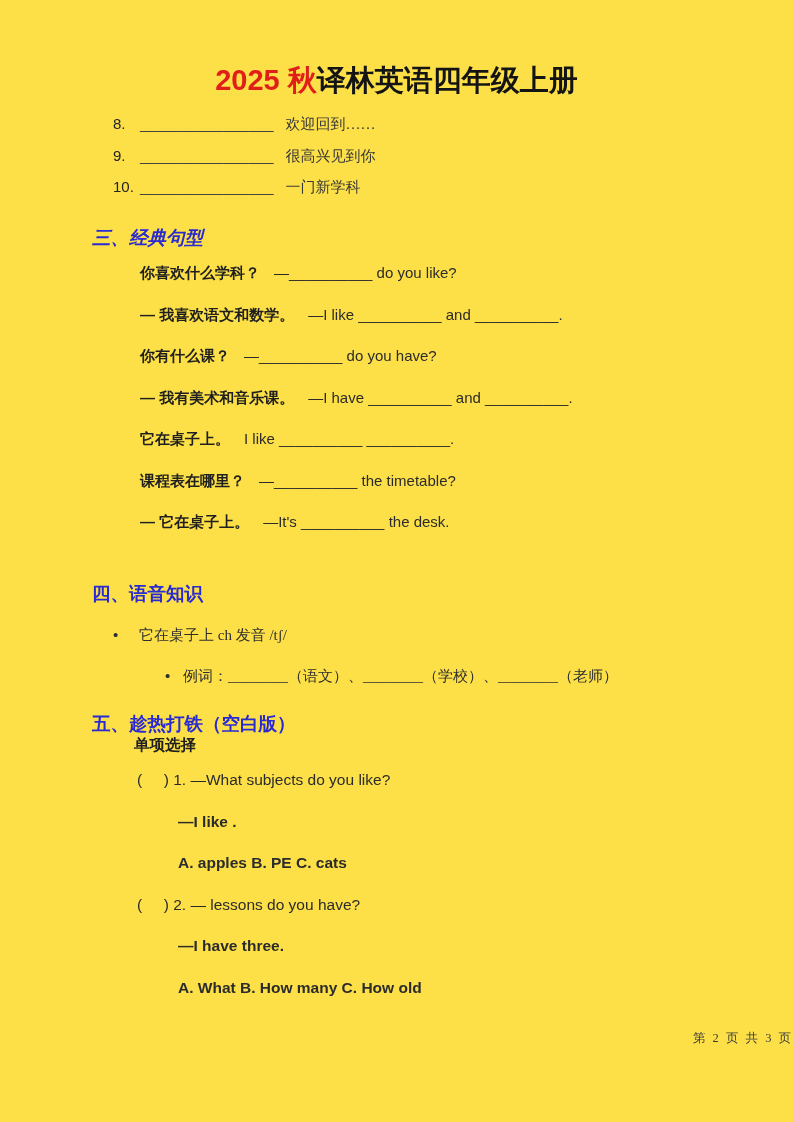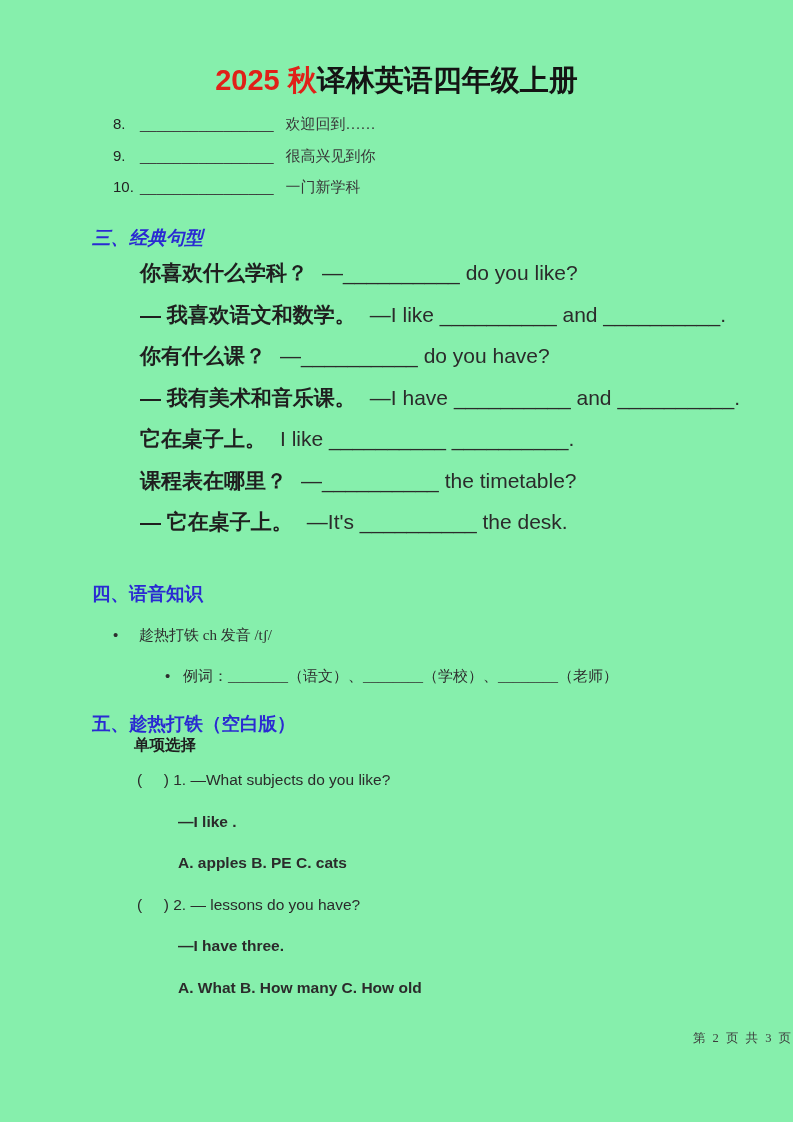--- a/index.html
+++ b/index.html
@@ -1,18 +1,18 @@
 <!DOCTYPE html>
 <html><head>
 <meta charset="utf-8">
 <style>
   html,body { margin:0; padding:0; background:#ffffff; }
   .page {
     position:relative; width:793px; height:1122px;
-    background:#86efac; overflow:hidden;
+    background:#fde047; overflow:hidden;
     font-family:"Liberation Sans", sans-serif; color:#222;
   }
 
   
   .title {
     position:absolute; top:60px; left:0; width:100%;
     text-align:center; font-size:29px; font-weight:bold; line-height:40px;
     font-family:"Liberation Sans", sans-serif;
   }
   .t-red  { color:#e02018; }
@@ -30,21 +30,21 @@
     position:absolute; left:92px; margin:0;
     color:#2a2ad2; font-weight:bold; font-size:18.5px; line-height:24px;
     font-family:"Liberation Serif", serif; white-space:nowrap;
   }
   #sec3-h { top:226px;font-style:italic; }
   #sec4-h { top:582px; }
   #sec5-h { top:712px; }
 
   
   .sec3-lines { position:absolute; top:252px; left:140px; }
-  .s3row { height:41.5px; line-height:41.5px; font-size:21px; white-space:nowrap; }
+  .s3row { height:41.5px; line-height:41.5px; font-size:15px; white-space:nowrap; }
   .s3cn  { font-weight:bold; color:#1f1f1f; }
   .s3en  { margin-left:14px; color:#2b2b2b; }
 
   
   .bullet-line {
     position:absolute; height:26px; line-height:26px; font-size:15px;
     font-family:"Liberation Serif", serif; color:#2e2e2e; white-space:nowrap;
   }
   #s4-b1 { top:622px; left:113px; }
   #s4-b2 { top:663px; left:165px; }
@@ -110,21 +110,21 @@
       <span class="s3cn">课程表在哪里？</span><span class="s3en">—__________ the timetable?</span>
     </div>
     <div class="s3row">
       <span class="s3cn">— 它在桌子上。</span><span class="s3en">—It's __________ the desk.</span>
     </div>
   </div>
 
   <h2 class="sec-heading" id="sec4-h">四、语音知识</h2>
 
   <div class="bullet-line" id="s4-b1">
-    <span class="bdot">•</span><span>趁热打铁 ch 发音 /tʃ/</span>
+    <span class="bdot">•</span><span>它在桌子上 ch 发音 /tʃ/</span>
   </div>
   <div class="bullet-line" id="s4-b2">
     <span class="bdot">•</span><span>例词：________（语文）、________（学校）、________（老师）</span>
   </div>
 
   <h2 class="sec-heading" id="sec5-h">五、趁热打铁（空白版）</h2>
 
   <div class="sec5-sub">单项选择</div>
 
   <div class="questions">

